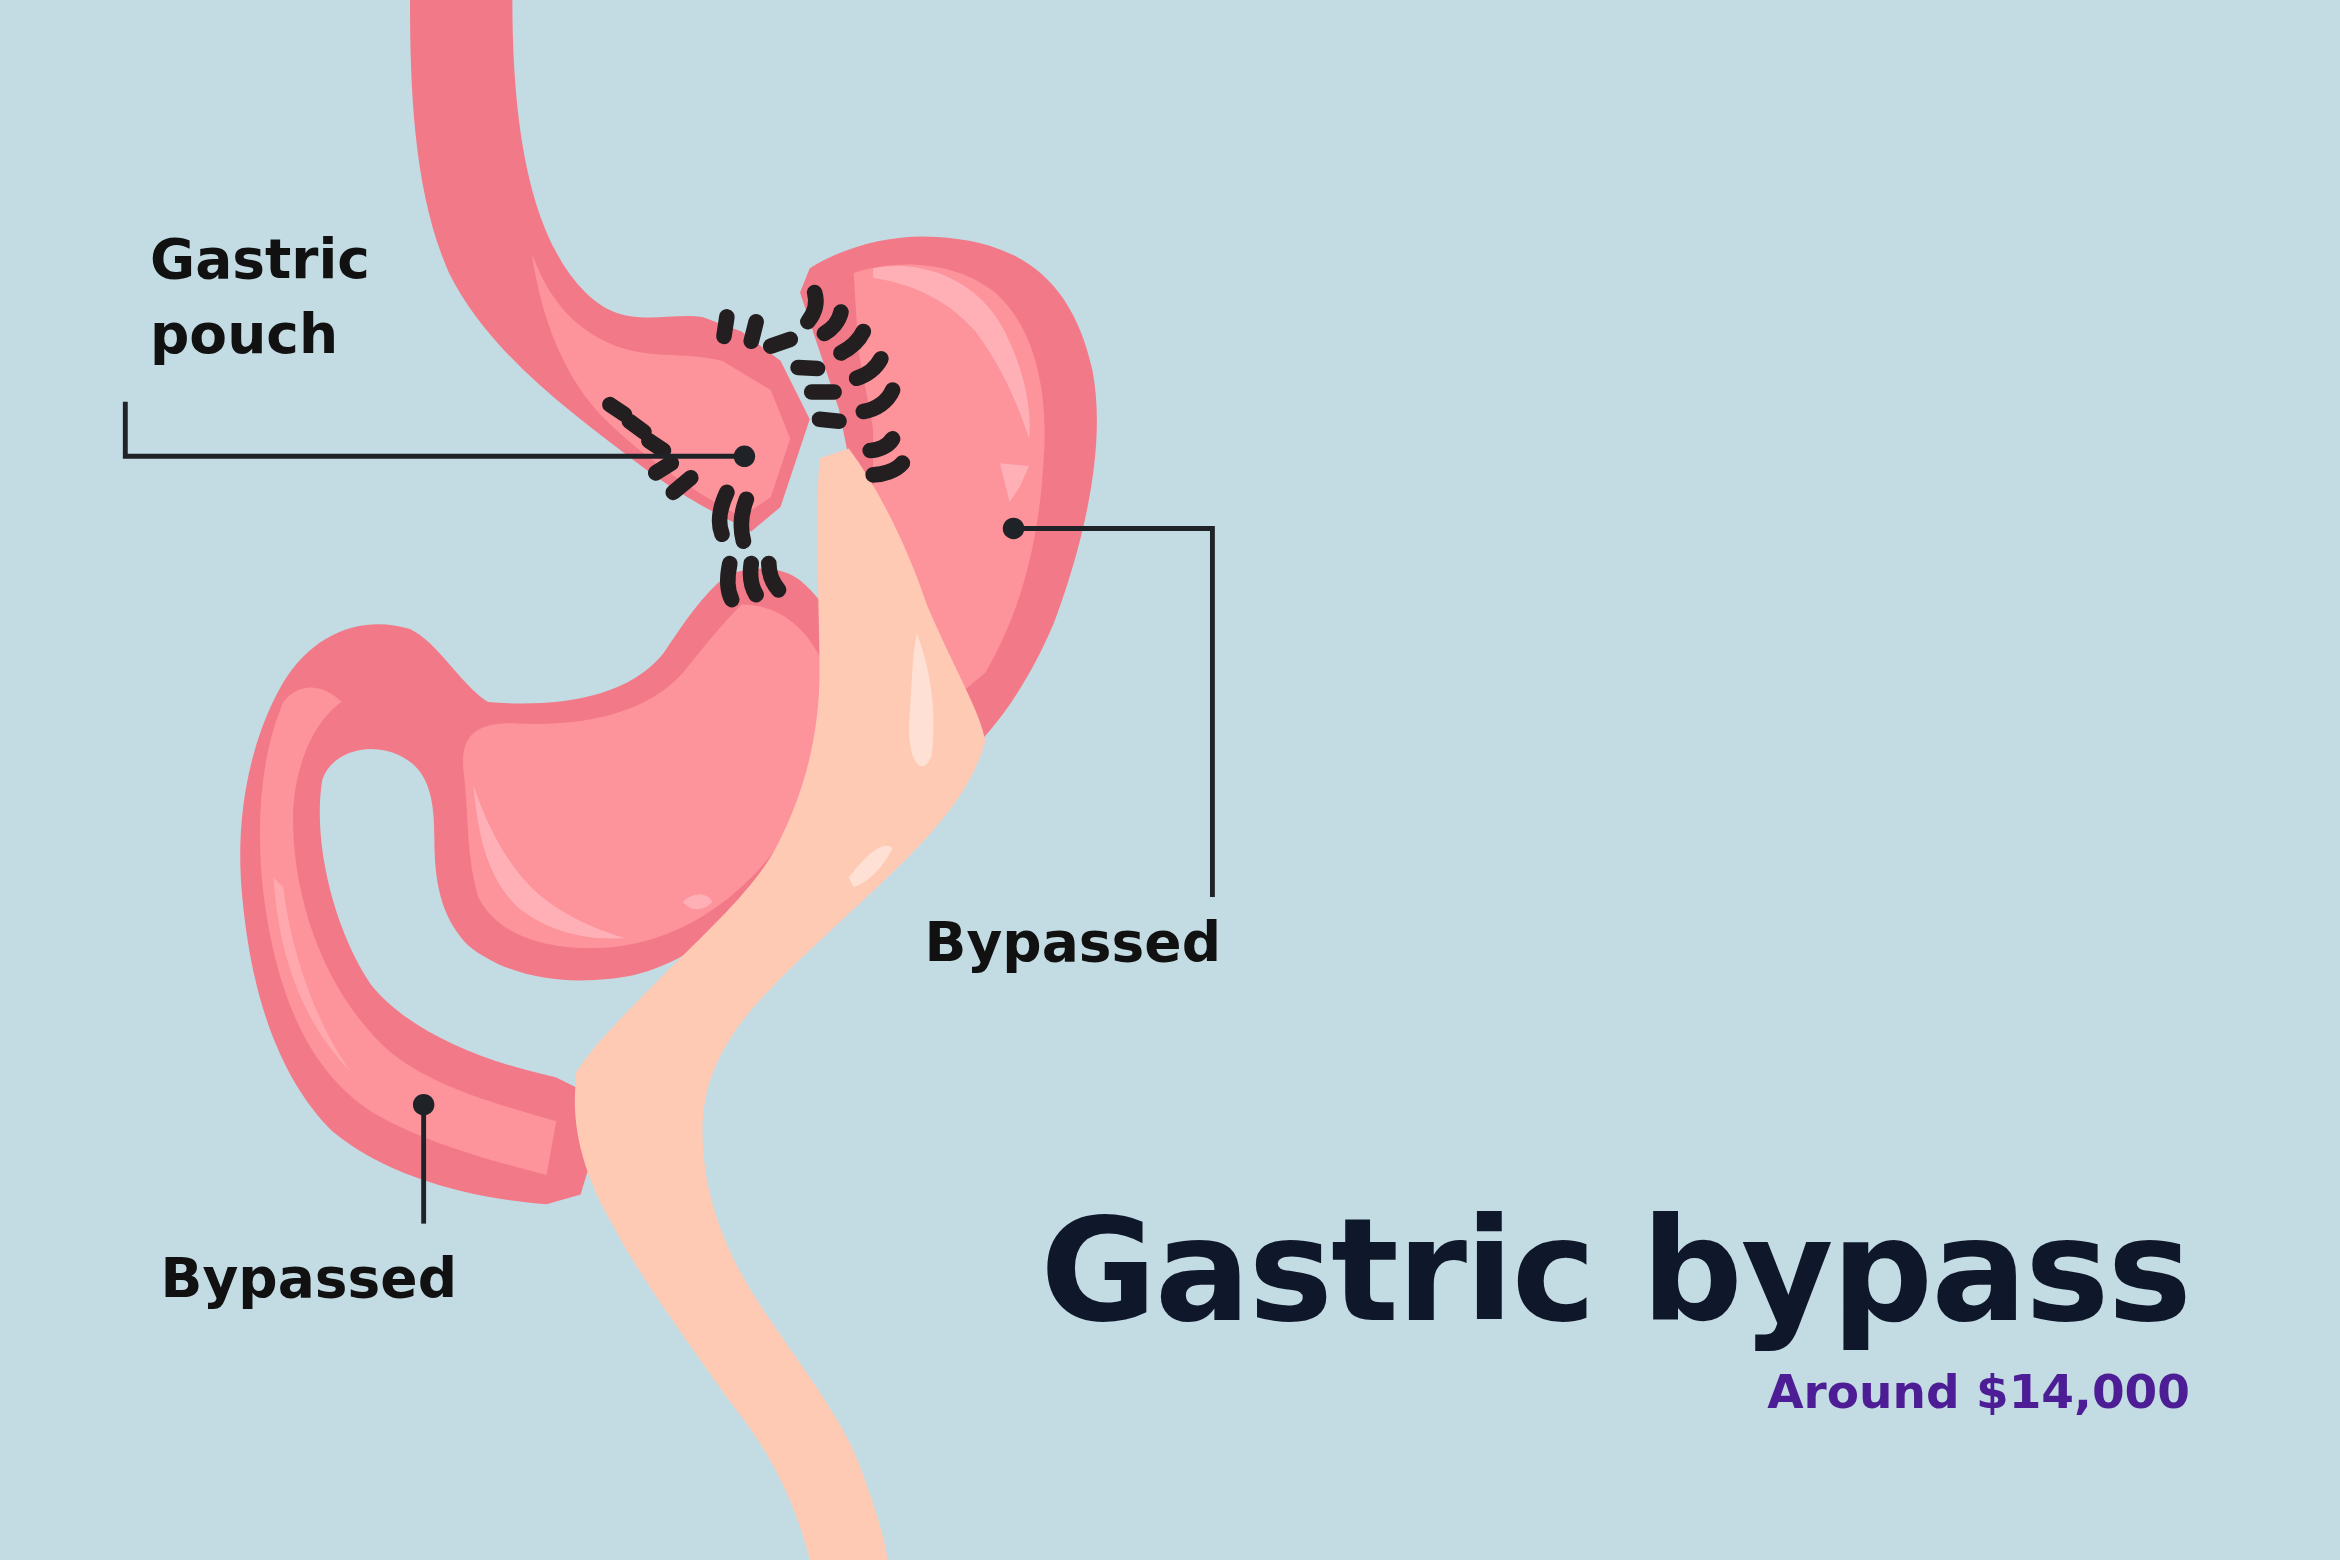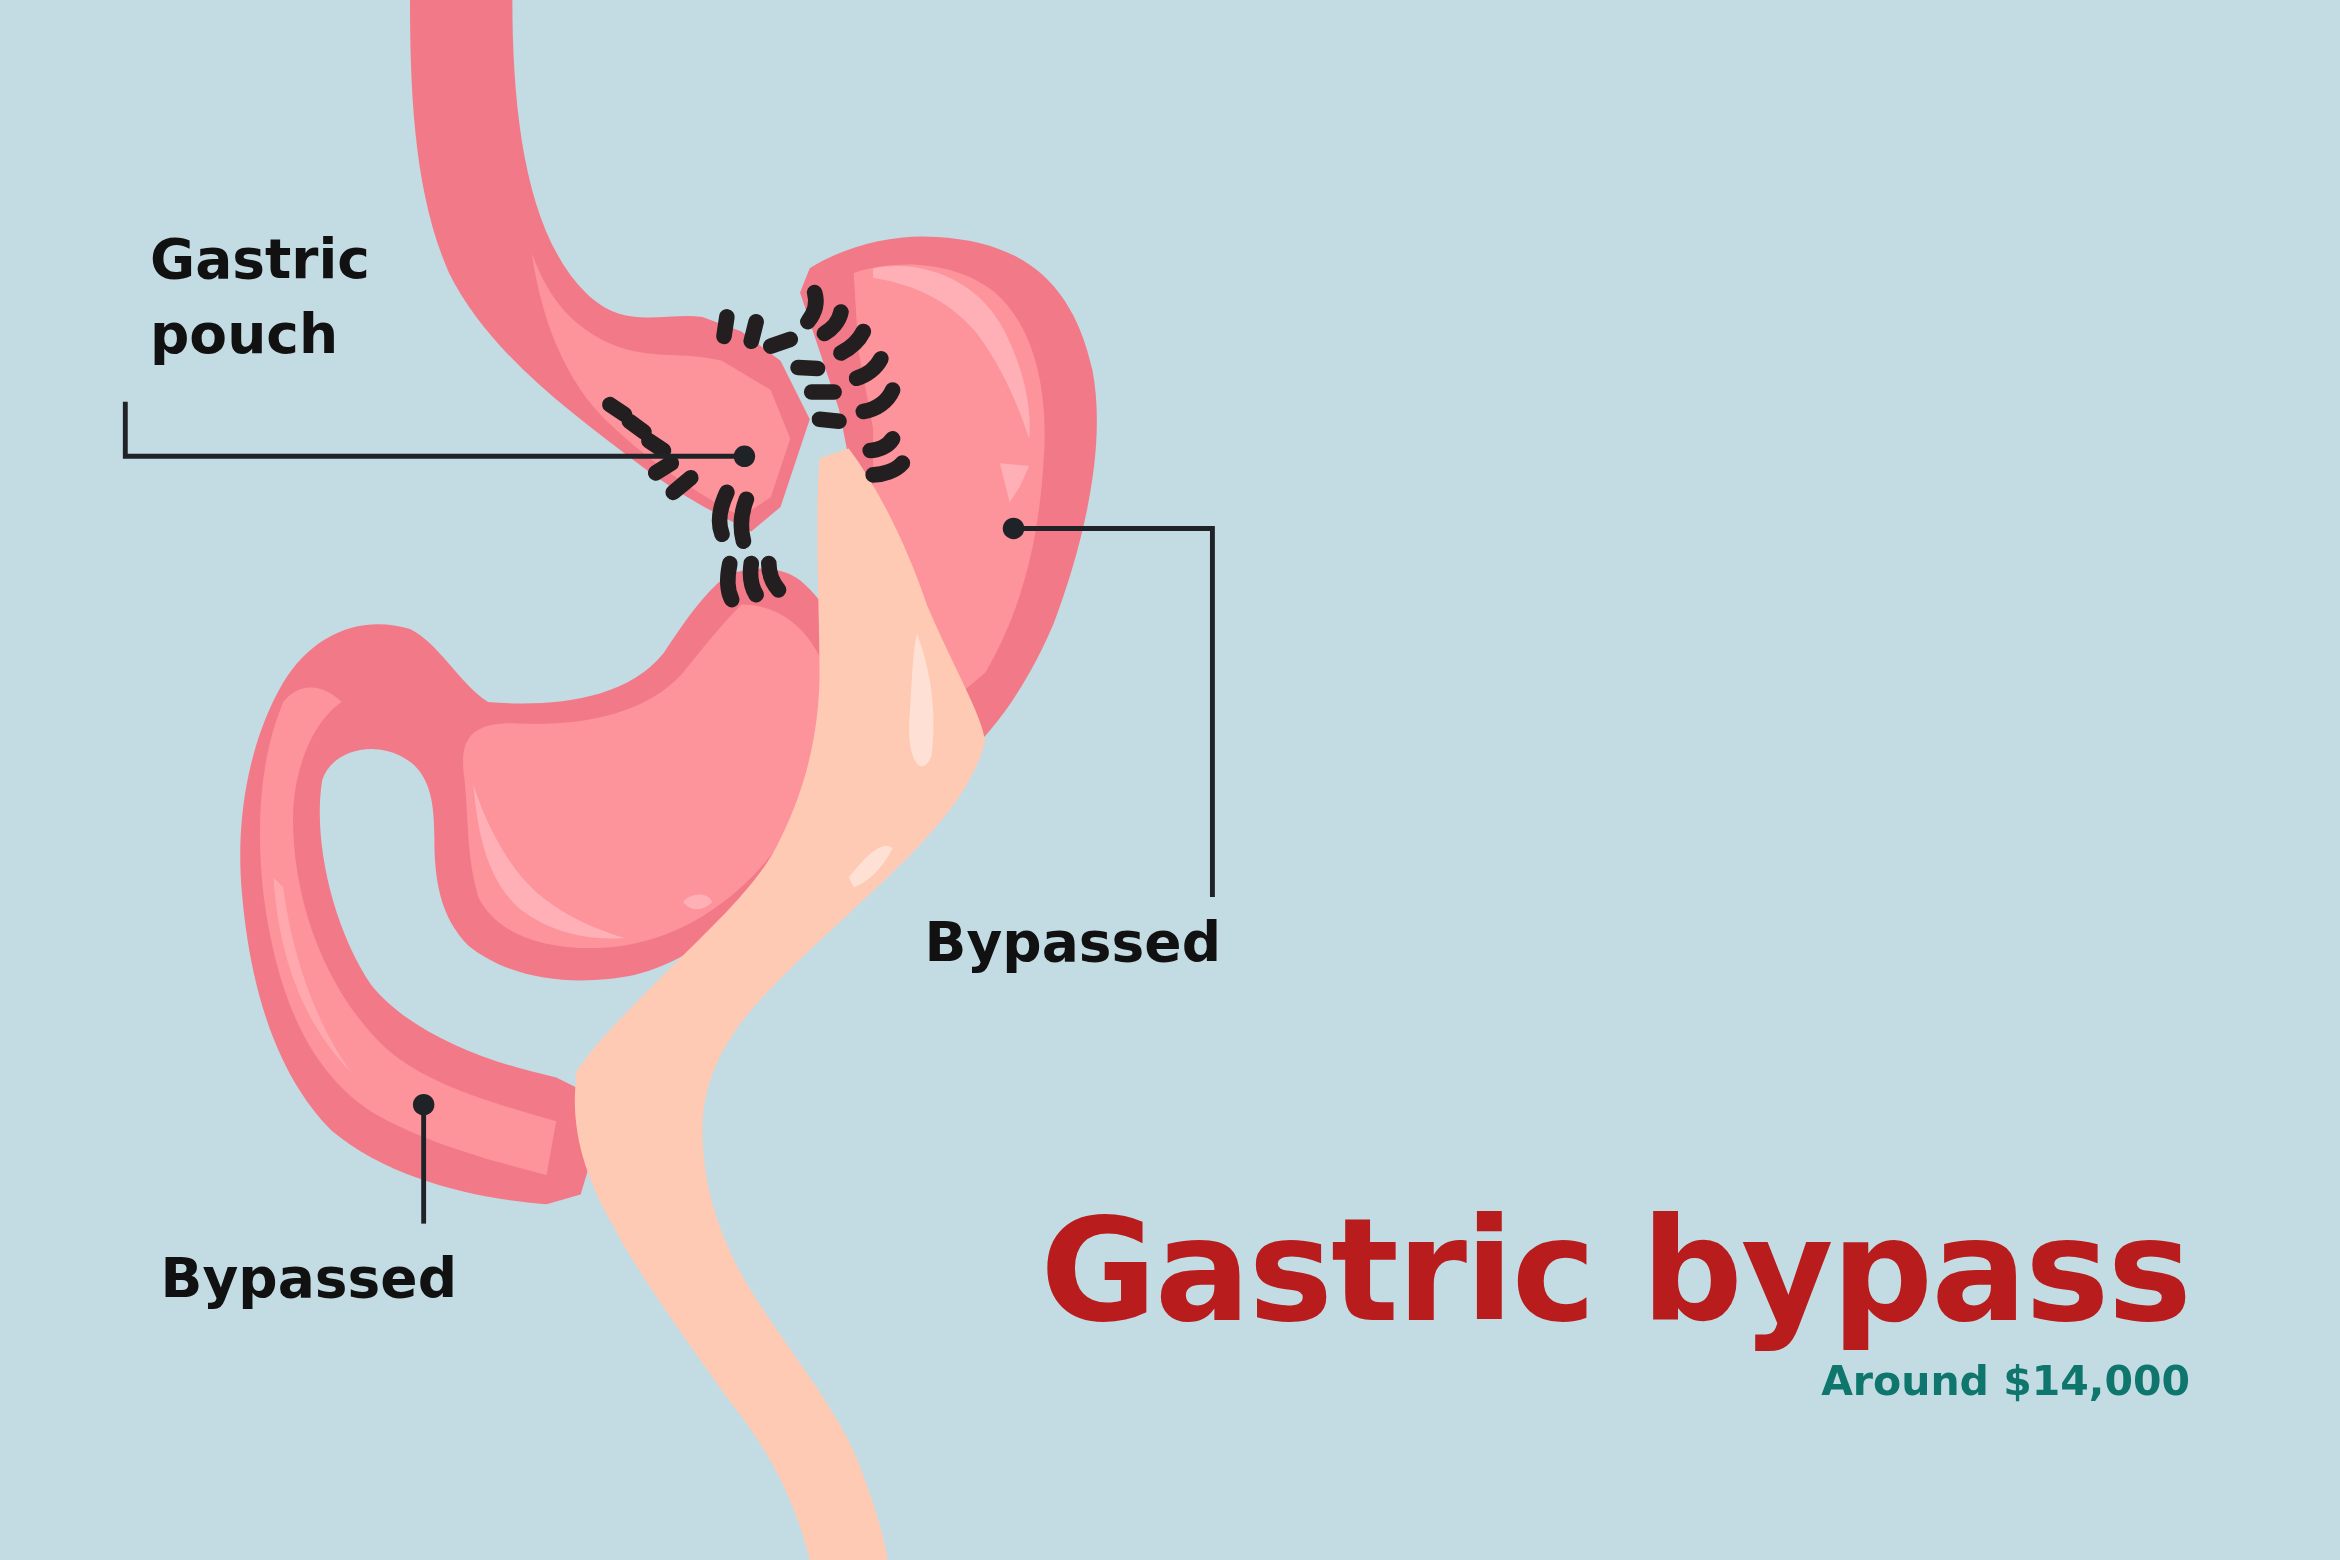--- a/index.html
+++ b/index.html
@@ -22,27 +22,27 @@
   .label span { display: block; white-space: nowrap; }
   #lbl-pouch { left: 128px; top: 232px; font-size: 55px; text-align: left; }
   #lbl-pouch span + span { margin-top: 19.5px; }
   #lbl-stomach { right: 1120px; top: 915px; font-size: 55px; text-align: right; }
   #lbl-stomach span + span { margin-top: 19.5px; }
   #lbl-duodenum { right: 1884px; top: 1251px; font-size: 55px; text-align: right; }
   #lbl-duodenum span + span { margin-top: 19.5px; }
   #title-block { position: absolute; right: 151px; top: 1200px; text-align: right; }
   #title {
     font-family: "DejaVu Sans", "Liberation Sans", sans-serif;
-    font-weight: bold; color: #b91c1c;
+    font-weight: bold; color: #0f172a;
     font-size: 142px; line-height: 1; letter-spacing: -2px; white-space: nowrap;
   }
   #subtitle {
     font-family: "DejaVu Sans", "Liberation Sans", sans-serif;
-    font-weight: bold; color: #0f766e;
-    font-size: 41px; line-height: 1; margin-top: 19px; white-space: nowrap;
+    font-weight: bold; color: #4c1d95;
+    font-size: 47px; line-height: 1; margin-top: 26px; white-space: nowrap;
   }
 </style>
 </head>
 <body>
 
 <svg id="canvas" viewBox="0 0 2400 1600" xmlns="http://www.w3.org/2000/svg">
 
   <g>
     <path d="M420,0 L525,0 C525,120 540,240 600,300 C640,340 680,320 720,325 L760,340 L800,370 L830,430 L800,520 L770,545 C740,530 700,510 660,480 C580,420 500,360 460,280 C425,200 420,100 420,0 Z" fill="#f27a88"></path>
     <path d="M545,260 C560,300 580,330 620,350 C660,370 700,360 740,370 L790,400 L810,450 L790,510 L760,530 C720,510 660,470 620,430 C580,390 555,330 545,260 Z" fill="#fd939b"></path>

